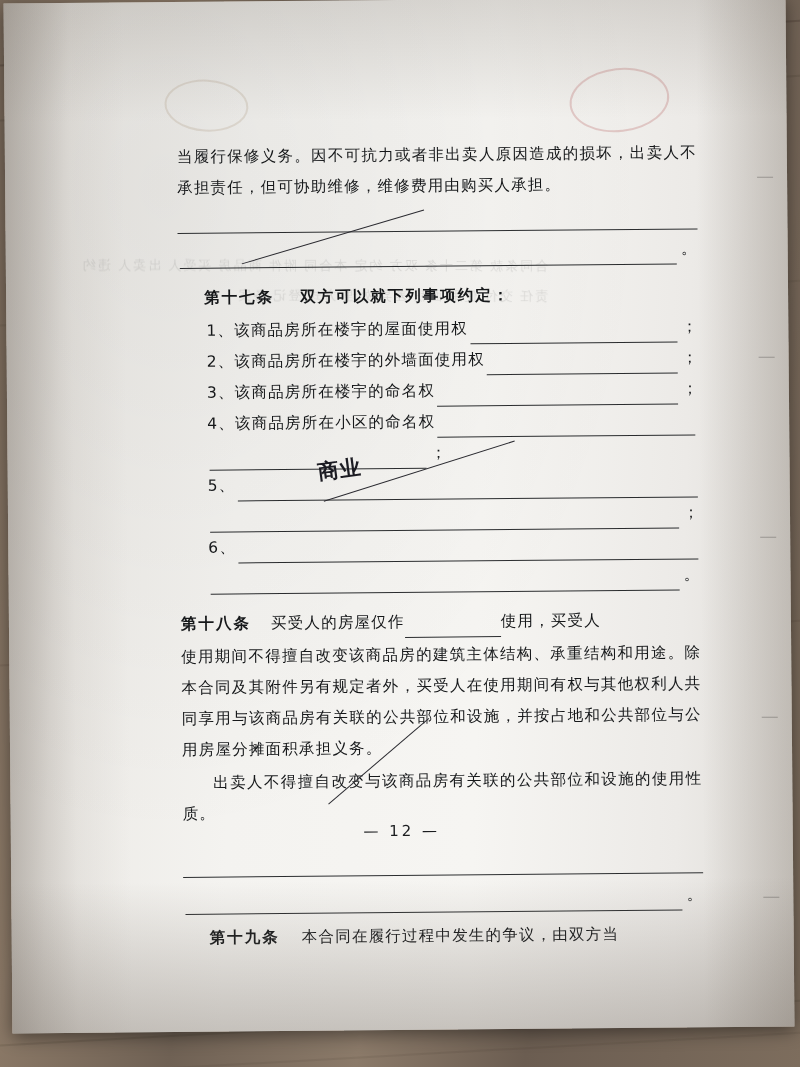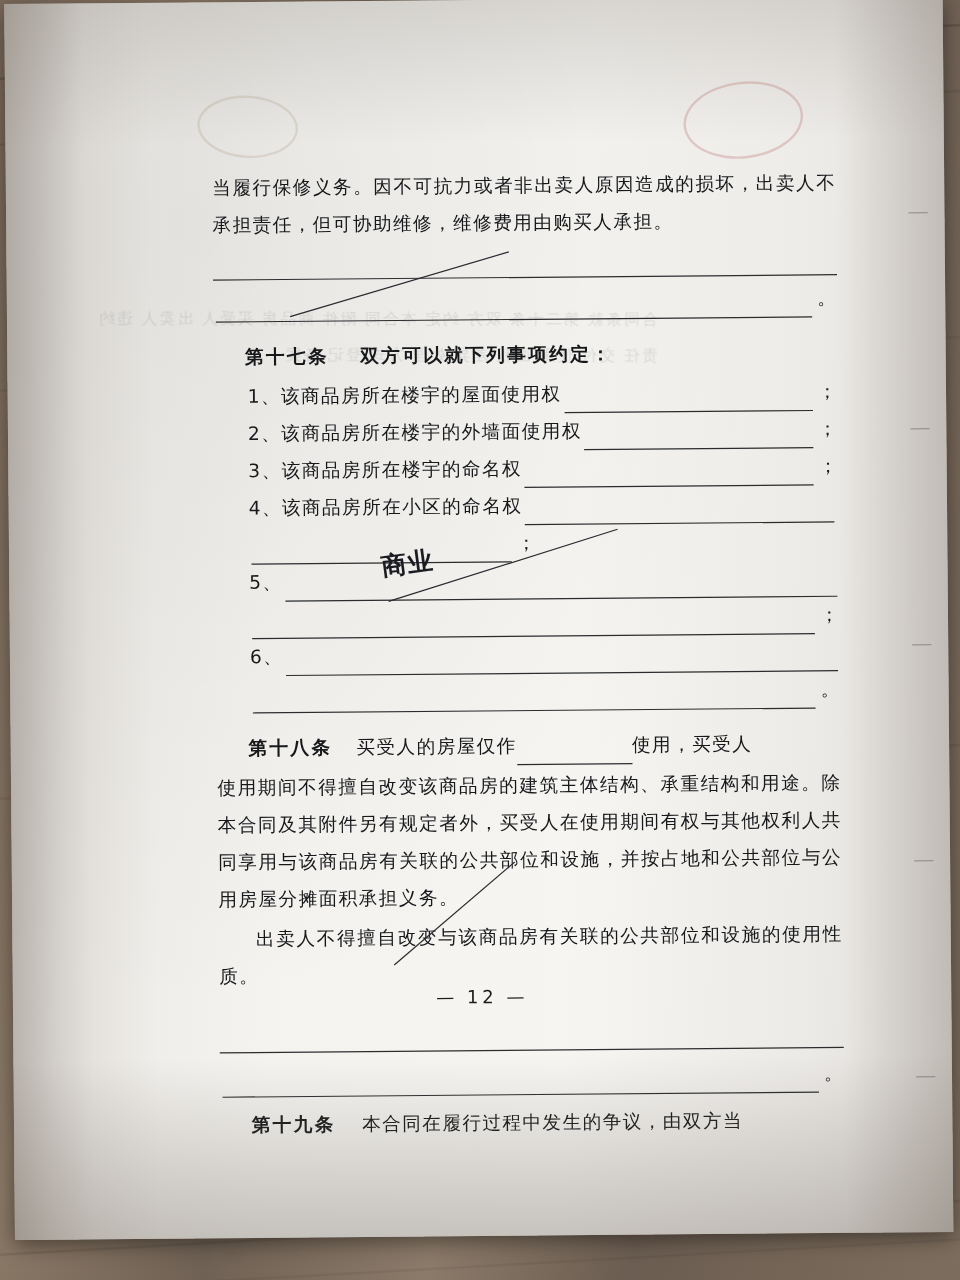--- a/index.html
+++ b/index.html
@@ -263,21 +263,21 @@
           <span class="fill"></span>
         </div>
         <div class="rule-row">
           <span class="fill"></span>
           <span class="tail">。</span>
         </div>
       </div>
 
       <div style="position:relative; margin-top:14px">
         <p class="para">
-          <span class="bold" style="margin-left:26px;letter-spacing:2px">第十八条</span>
+          <span class="bold" style="letter-spacing:2px">第十八条</span>
           <span style="margin-left:14px">买受人的房屋仅作</span><span class="rule" style="width:96px"></span><span>使用，买受人</span>
         </p>
         <p class="para">使用期间不得擅自改变该商品房的建筑主体结构、承重结构和用途。除本合同及其附件另有规定者外，买受人在使用期间有权与其他权利人共同享用与该商品房有关联的公共部位和设施，并按占地和公共部位与公用房屋分摊面积承担义务。</p>
         <p class="para indent">出卖人不得擅自改变与该商品房有关联的公共部位和设施的使用性质。</p>
       </div>
 
       <div class="fullrule" style="margin-top:22px"></div>
       <div class="rule-row" style="margin-top:6px">
         <div class="fill"></div>
         <div class="tail">。</div>

